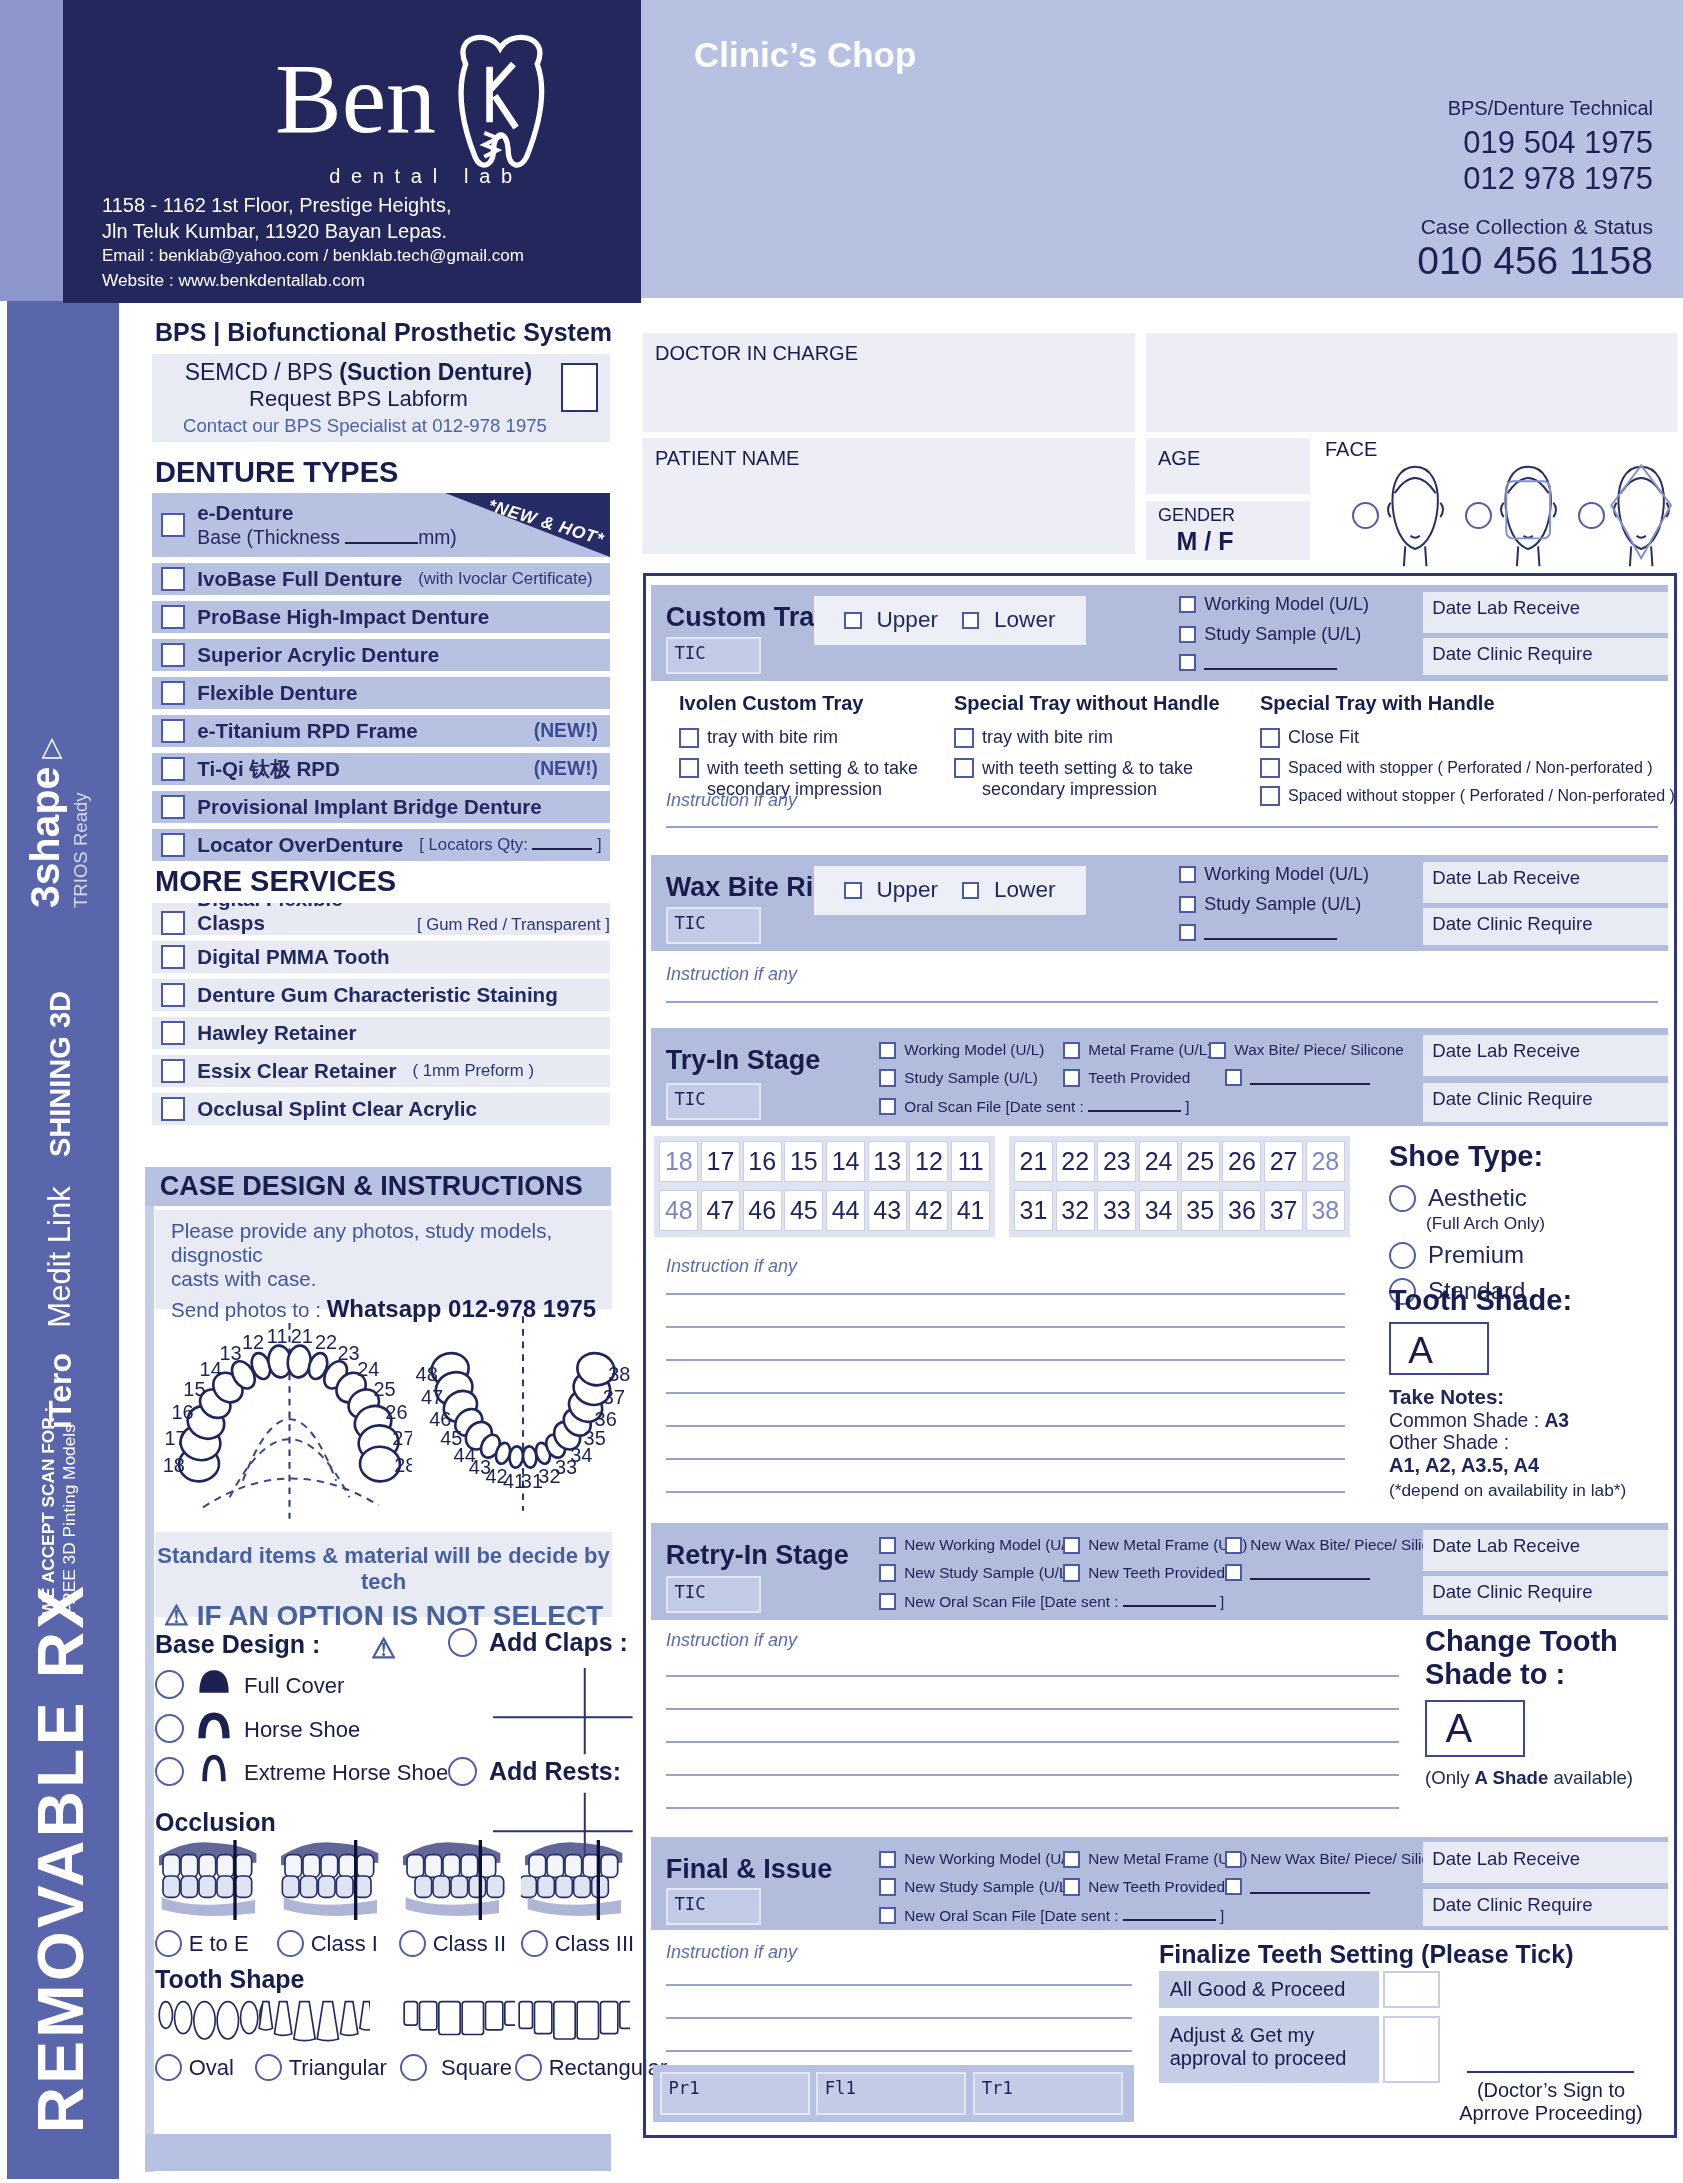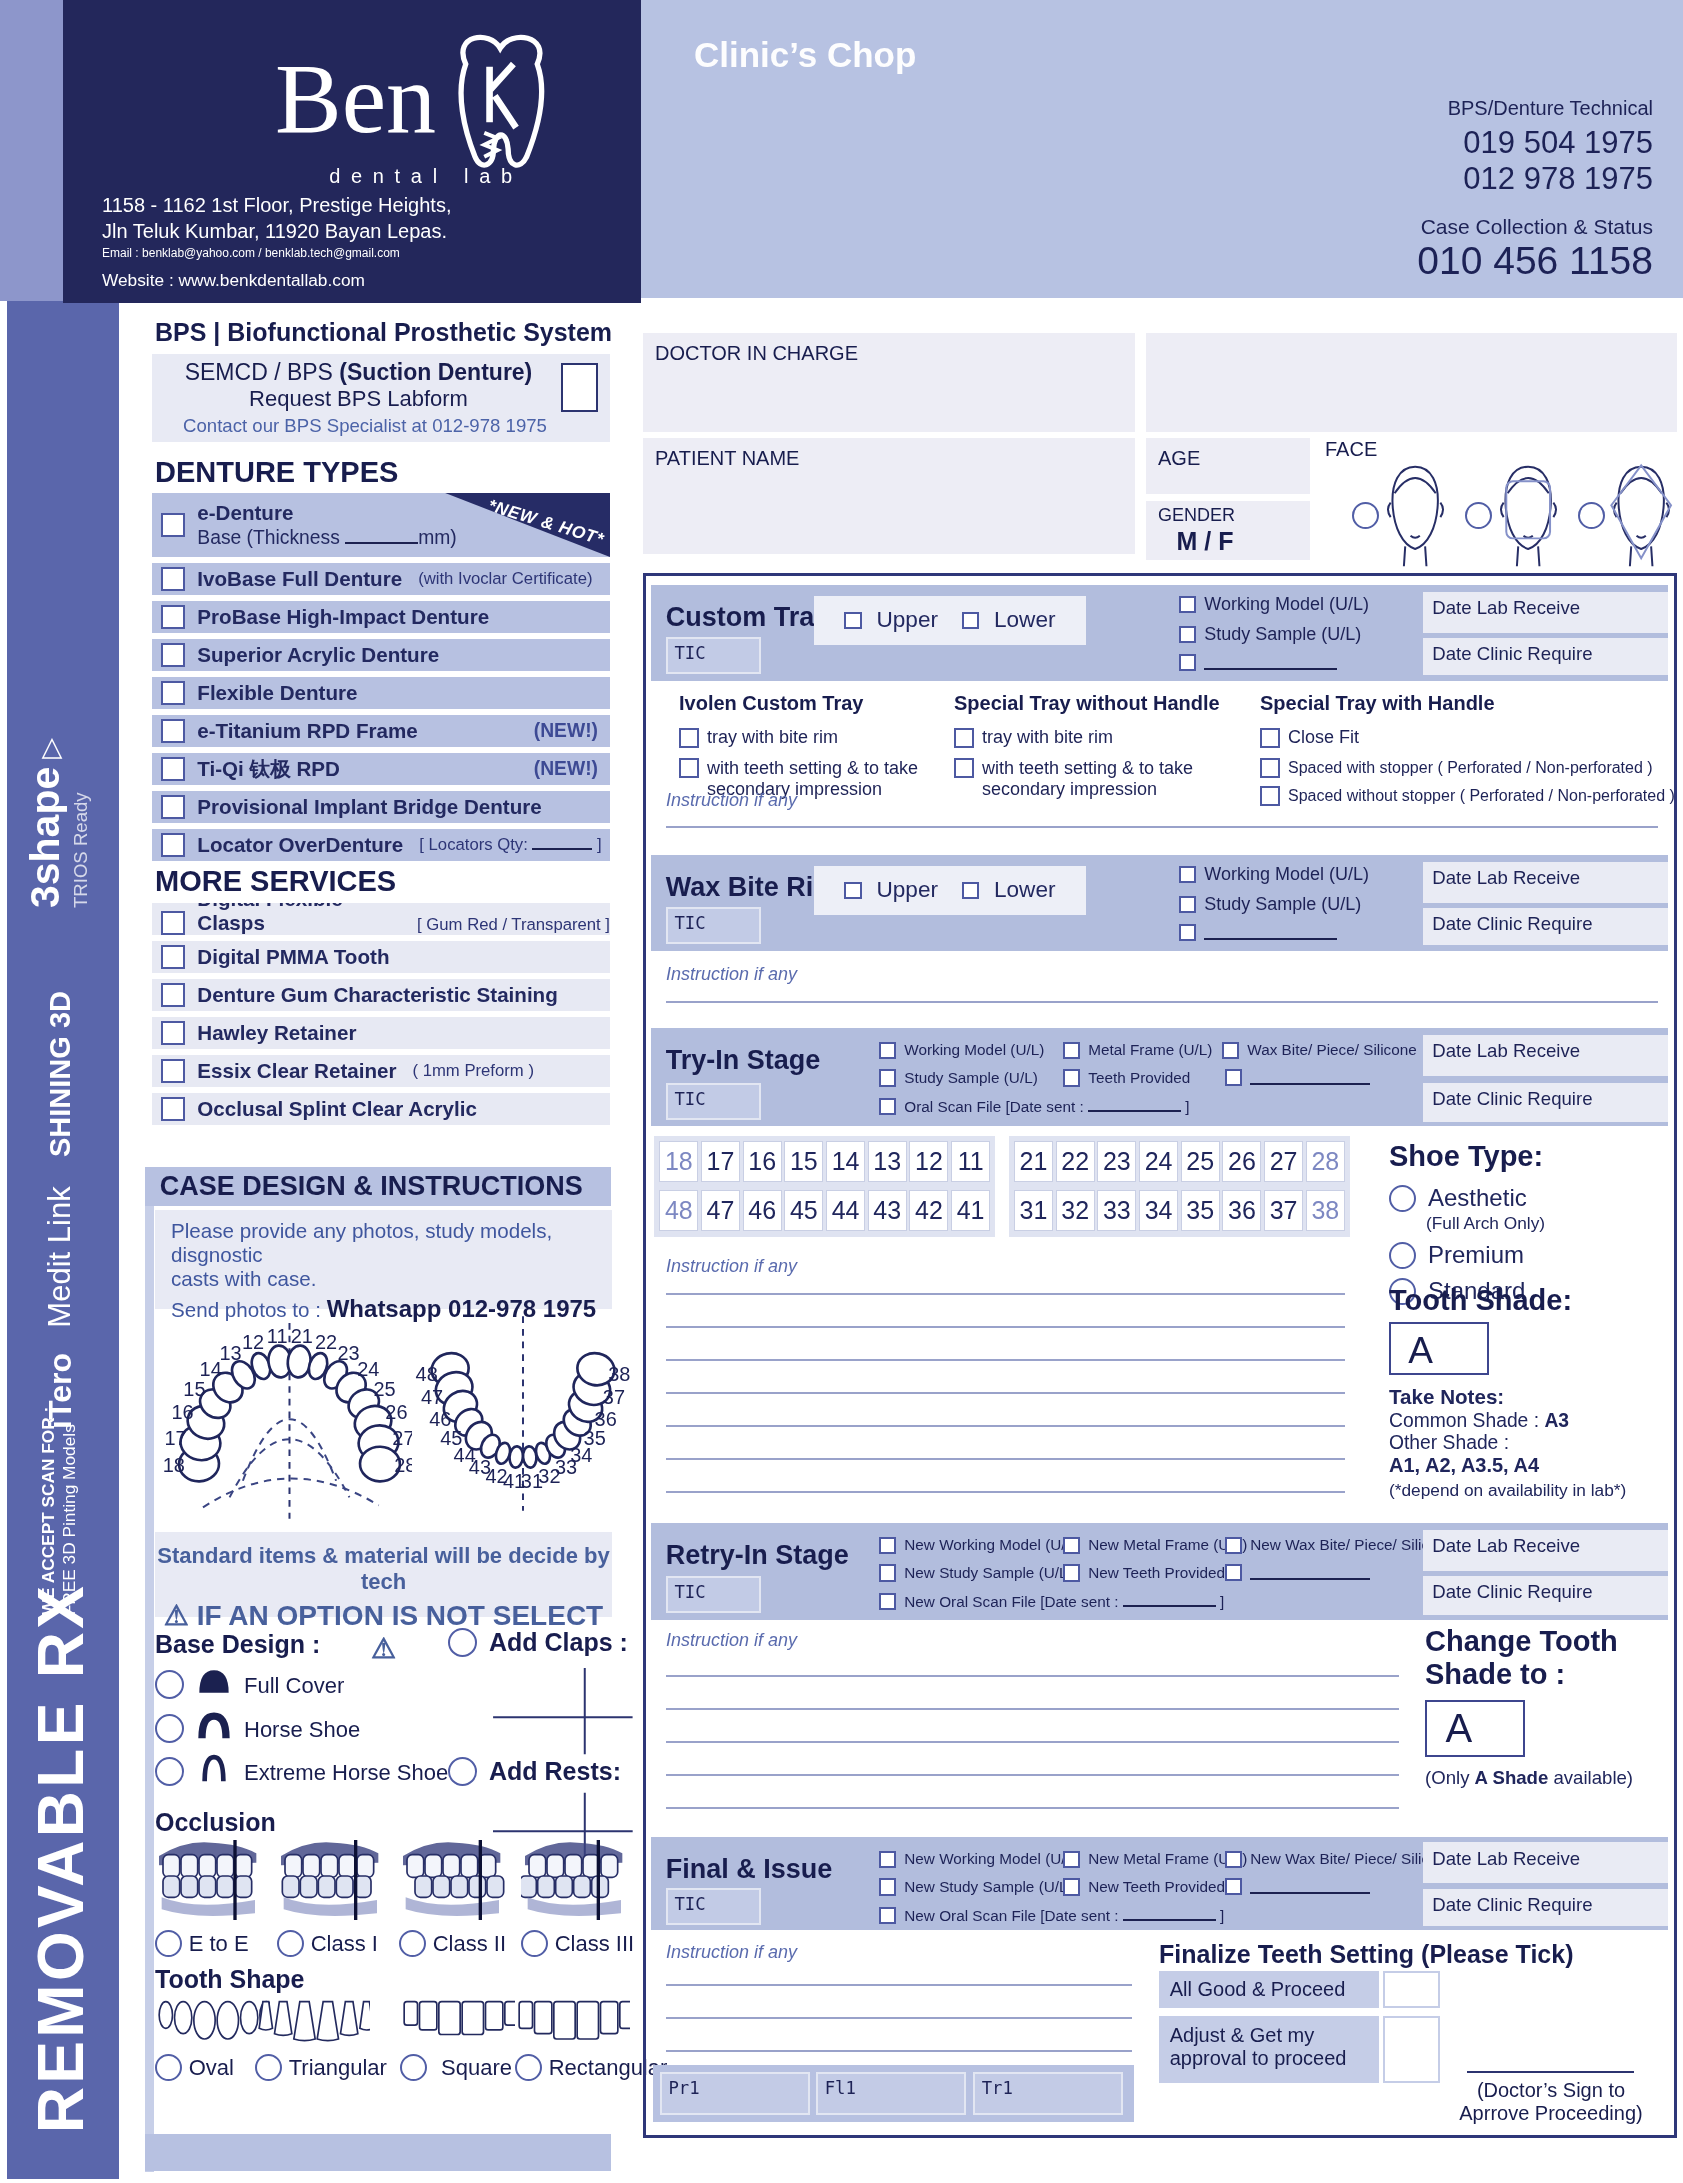--- a/index.html
+++ b/index.html
@@ -75,21 +75,21 @@
       <span style="font-family:'Liberation Serif',serif;font-size:100px;line-height:100px">Ben</span>
       <svg width="127" height="143" viewBox="0 0 95 108">
         <path d="M22 28 C12 6 40 2 48 16 C56 2 86 6 76 28 C84 50 76 78 68 98 C63 108 54 106 54 92 C53 78 44 78 43 92 C43 106 33 108 29 98 C21 78 14 50 22 28 Z" fill="none" stroke="#fff" stroke-width="4"></path>
         <path d="M40 30 L40 72 M40 48 L58 28 M44 52 L60 76" stroke="#fff" stroke-width="5" fill="none"></path>
         <path d="M36 80 l10 4 -10 5 10 4 -10 5" stroke="#fff" stroke-width="3" fill="none"></path>
       </svg>
     </div>
     <div class="abs" style="left:220px;top:165px;width:286px;text-align:center;letter-spacing:10.7px;font-size:20px">dental lab</div>
     <div class="abs" style="left:39px;top:194px;font-size:20px">1158 - 1162 1st Floor, Prestige Heights,</div>
     <div class="abs" style="left:39px;top:220px;font-size:20px">Jln Teluk Kumbar, 11920 Bayan Lepas.</div>
-    <div class="abs" style="left:39px;top:246px;font-size:12px"><span>Email :</span>  <span>benklab@yahoo.com / benklab.tech@gmail.com</span></div>
+    <div class="abs" style="left:39px;top:246px;font-size:17px"><span>Email :</span>  <span>benklab@yahoo.com / benklab.tech@gmail.com</span></div>
     <div class="abs" style="left:39px;top:270px;font-size:17.3px"><span>Website :</span>  <span>www.benkdentallab.com</span></div>
   </div>
 
   <div class="abs" style="left:641px;top:0;width:1043px;height:298px;background:#b7c2e2">
     <div class="abs" style="left:53px;top:35px;font-size:35px;font-weight:bold;color:#fdfdfe">Clinic’s Chop</div>
     <div class="abs" style="left:626px;top:97px;width:386px;text-align:right;color:#1d2256">
       <div style="font-size:20px;margin-bottom:5.3px">BPS/Denture Technical</div>
       <div style="font-size:31px">019 504 1975</div>
       <div style="font-size:31px">012 978 1975</div>
       <div style="font-size:21px;margin-top:17.3px">Case Collection &amp; Status</div>
@@ -620,21 +620,21 @@
     <div class="ticbox" style="top:55px"><span>TIC</span></div>
     <div class="bchecks3">
         <div class="ckrow abs" style="left: 228px; top: 13.3px;">
           <span class="cb cb26"></span>
           <span class="clab23">Working Model (U/L)</span>
         </div>
         <div class="ckrow abs" style="left: 412px; top: 13.3px;">
           <span class="cb cb26"></span>
           <span class="clab23">Metal Frame (U/L)</span>
         </div>
-        <div class="ckrow abs" style="left: 558px; top: 13.3px; padding-left: 13px;">
+        <div class="ckrow abs" style="left: 558px; top: 13.3px;">
           <span class="cb cb26"></span>
           <span class="clab23">Wax Bite/ Piece/ Silicone</span>
         </div>
         <div class="ckrow abs" style="left: 228px; top: 41px;">
           <span class="cb cb26"></span>
           <span class="clab23">Study Sample (U/L)</span>
         </div>
         <div class="ckrow abs" style="left: 412px; top: 41px;">
           <span class="cb cb26"></span>
           <span class="clab23">Teeth Provided</span>

